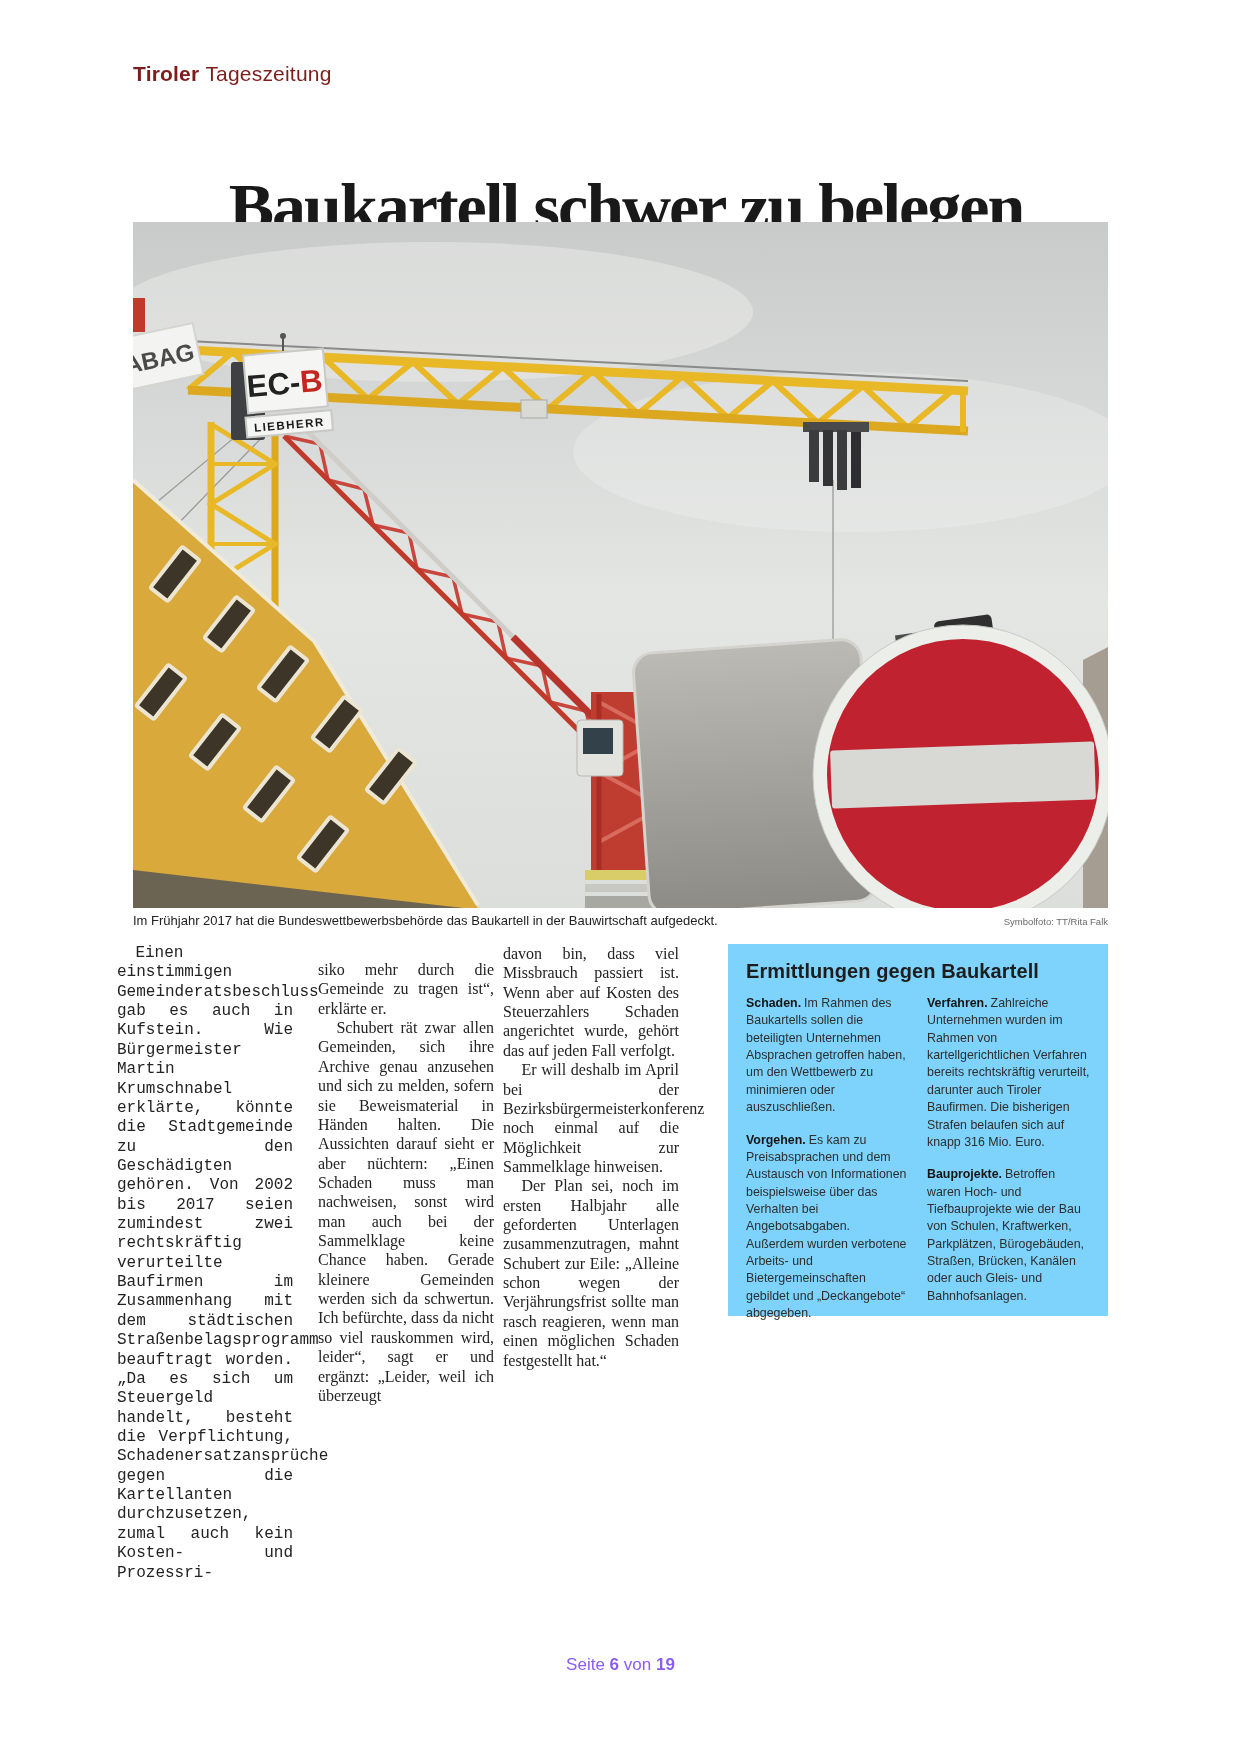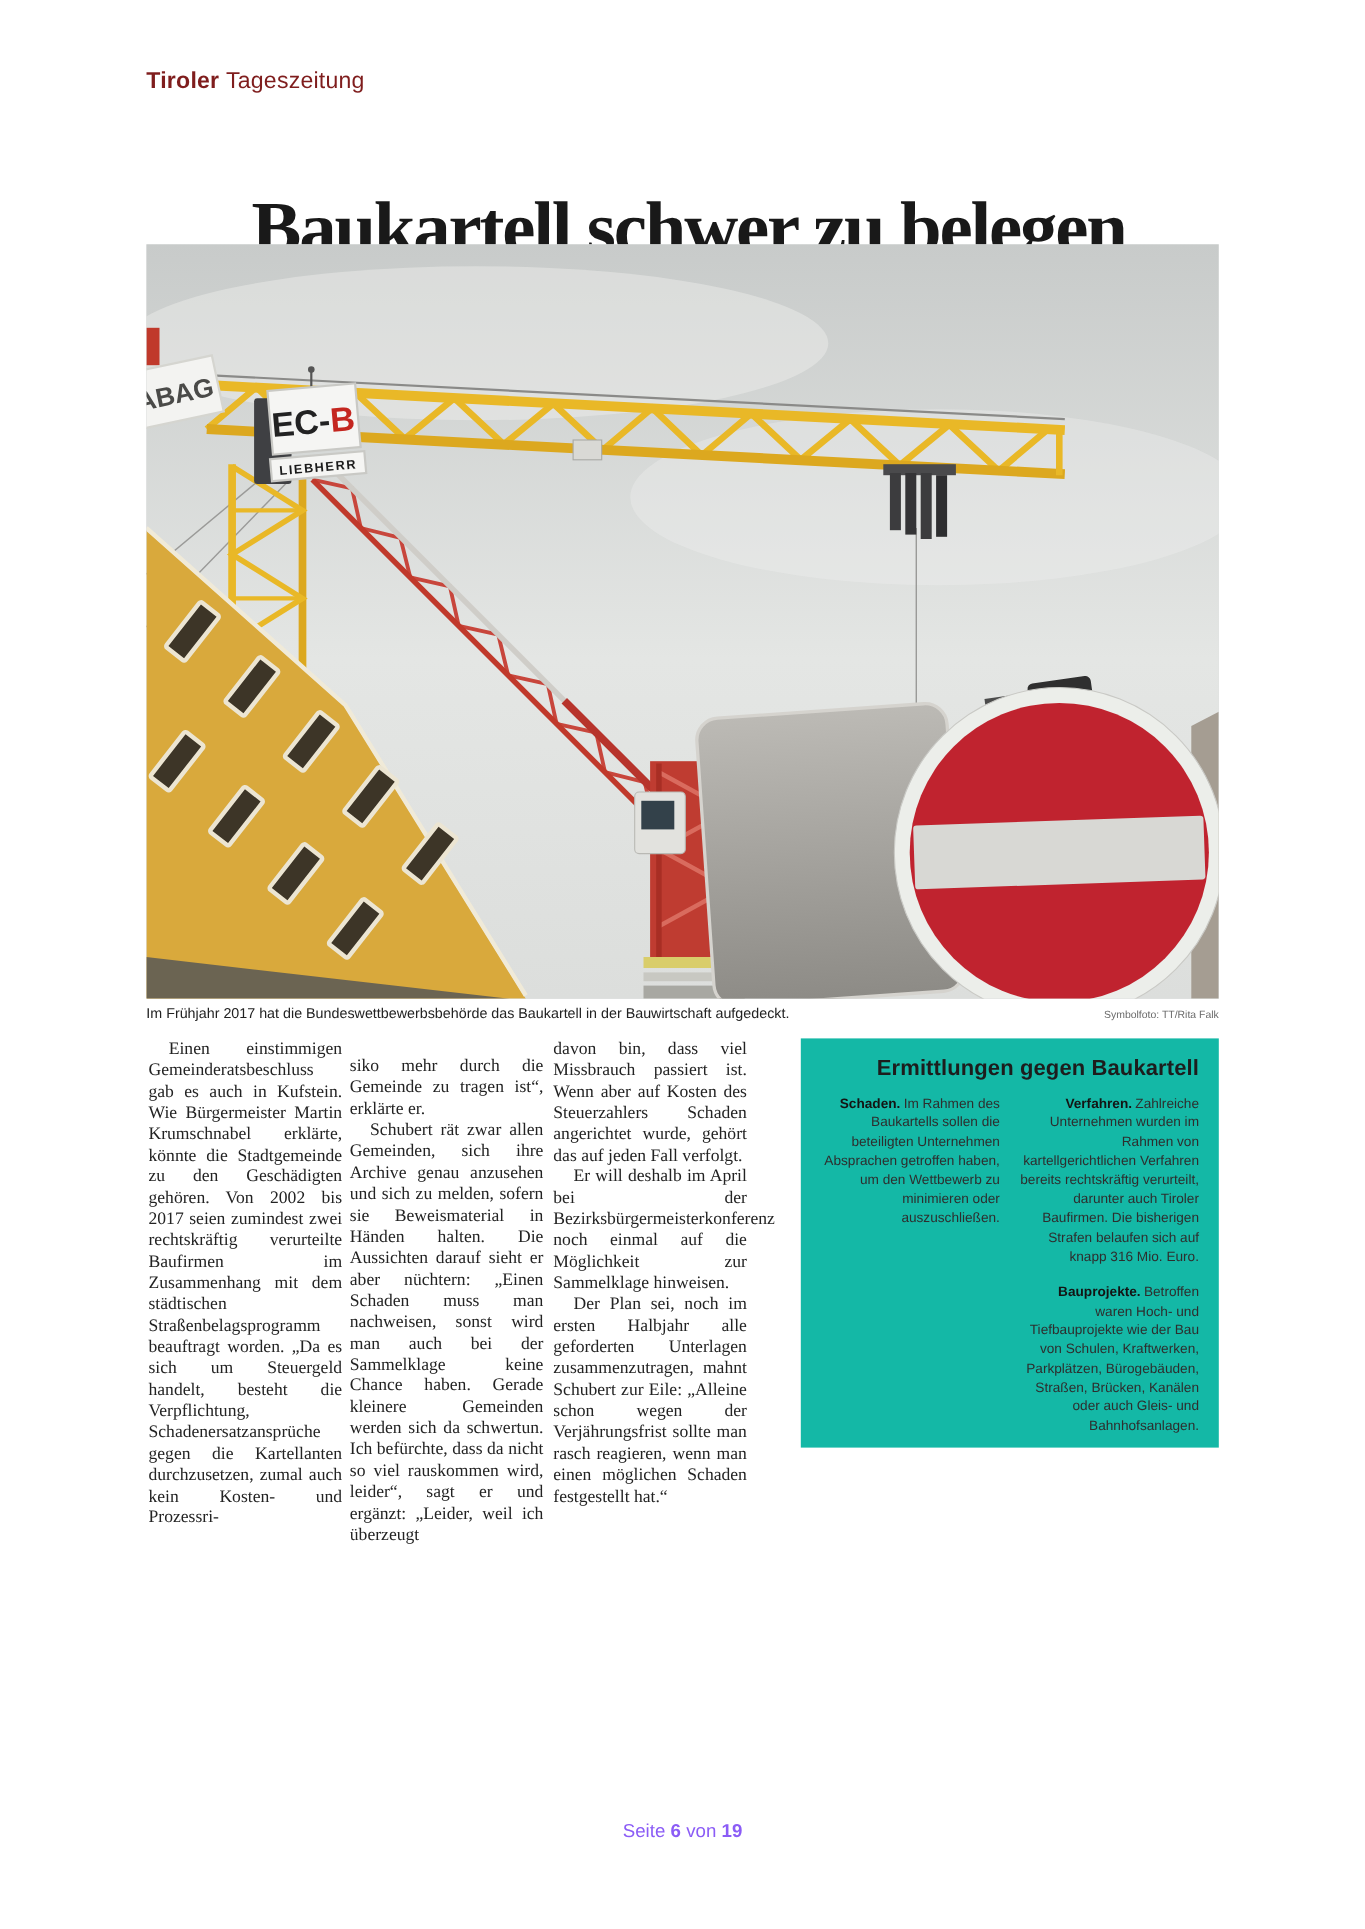--- a/index.html
+++ b/index.html
@@ -36,26 +36,26 @@
   .caption-text { font-size:13px; font-weight:normal; color:#222; }
   .caption-credit { font-size:9.5px; color:#6a6a6a; }
   .article-col {
     position:absolute; top:944px; width:176px;
     font-family:"Liberation Serif", serif;
     font-size:16px; line-height:1.21; color:#232323;
     text-align:justify;
   }
   .article-col p { margin:0; text-indent:1.15em; }
   .article-col p.noindent { text-indent:0; }
-  .col-1 { left:135px; }
+  .col-1 { left:117px;font-family:Liberation Mono, monospace; }
   .col-2 { left:318px;margin-top:16px; }
   .col-3 { left:503px; }
   .infobox {
     position:absolute; left:728px; top:944px; width:380px; height:372px;
-    background:#14b8a6; padding:16px 18px 12px 18px;text-align:right;
+    background:#7dd3fc; padding:16px 18px 12px 18px;
   }
   .infobox-title {
     font-size:20px; font-weight:bold; color:#1d1d1d; margin:0 0 12px 0;
     letter-spacing:.1px;
   }
   .infobox-cols { display:flex; gap:18px; }
   .infobox-col { flex:1; font-size:12.4px; line-height:1.4; color:#2e2e2e; }
   .infobox-col p { margin:0 0 15px 0; }
   .infobox-col b { color:#141414; margin-right:3px; }
   .footer {
@@ -216,20 +216,21 @@
     <p class="noindent">davon bin, dass viel Missbrauch passiert ist. Wenn aber auf Kosten des Steuerzahlers Schaden angerichtet wurde, gehört das auf jeden Fall verfolgt.</p>
     <p>Er will deshalb im April bei der Bezirksbürgermeisterkonferenz noch einmal auf die Möglichkeit zur Sammelklage hinweisen.</p>
     <p>Der Plan sei, noch im ersten Halbjahr alle geforderten Unterlagen zusammenzutragen, mahnt Schubert zur Eile: „Alleine schon wegen der Verjährungsfrist sollte man rasch reagieren, wenn man einen möglichen Schaden festgestellt hat.“</p>
   </div>
 
   <div class="infobox">
     <h2 class="infobox-title">Ermittlungen gegen Baukartell</h2>
     <div class="infobox-cols">
       <div class="infobox-col">
         <p><b>Schaden.</b><span>Im Rahmen des Baukartells sollen die beteiligten Unternehmen Absprachen getroffen haben, um den Wettbewerb zu minimieren oder auszuschließen.</span></p>
+        <p><b>Vorgehen.</b><span>Es kam zu Preisabsprachen und dem Austausch von Informationen beispielsweise über das Verhalten bei Angebotsabgaben. Außerdem wurden verbotene Arbeits- und Bietergemeinschaften gebildet und „Deckangebote“ abgegeben.</span></p>
       </div>
       <div class="infobox-col">
         <p><b>Verfahren.</b><span>Zahlreiche Unternehmen wurden im Rahmen von kartellgerichtlichen Verfahren bereits rechtskräftig verurteilt, darunter auch Tiroler Baufirmen. Die bisherigen Strafen belaufen sich auf knapp 316 Mio. Euro.</span></p>
         <p><b>Bauprojekte.</b><span>Betroffen waren Hoch- und Tiefbauprojekte wie der Bau von Schulen, Kraftwerken, Parkplätzen, Bürogebäuden, Straßen, Brücken, Kanälen oder auch Gleis- und Bahnhofsanlagen.</span></p>
       </div>
     </div>
   </div>
 
   <div class="footer">
     <span>Seite</span>

